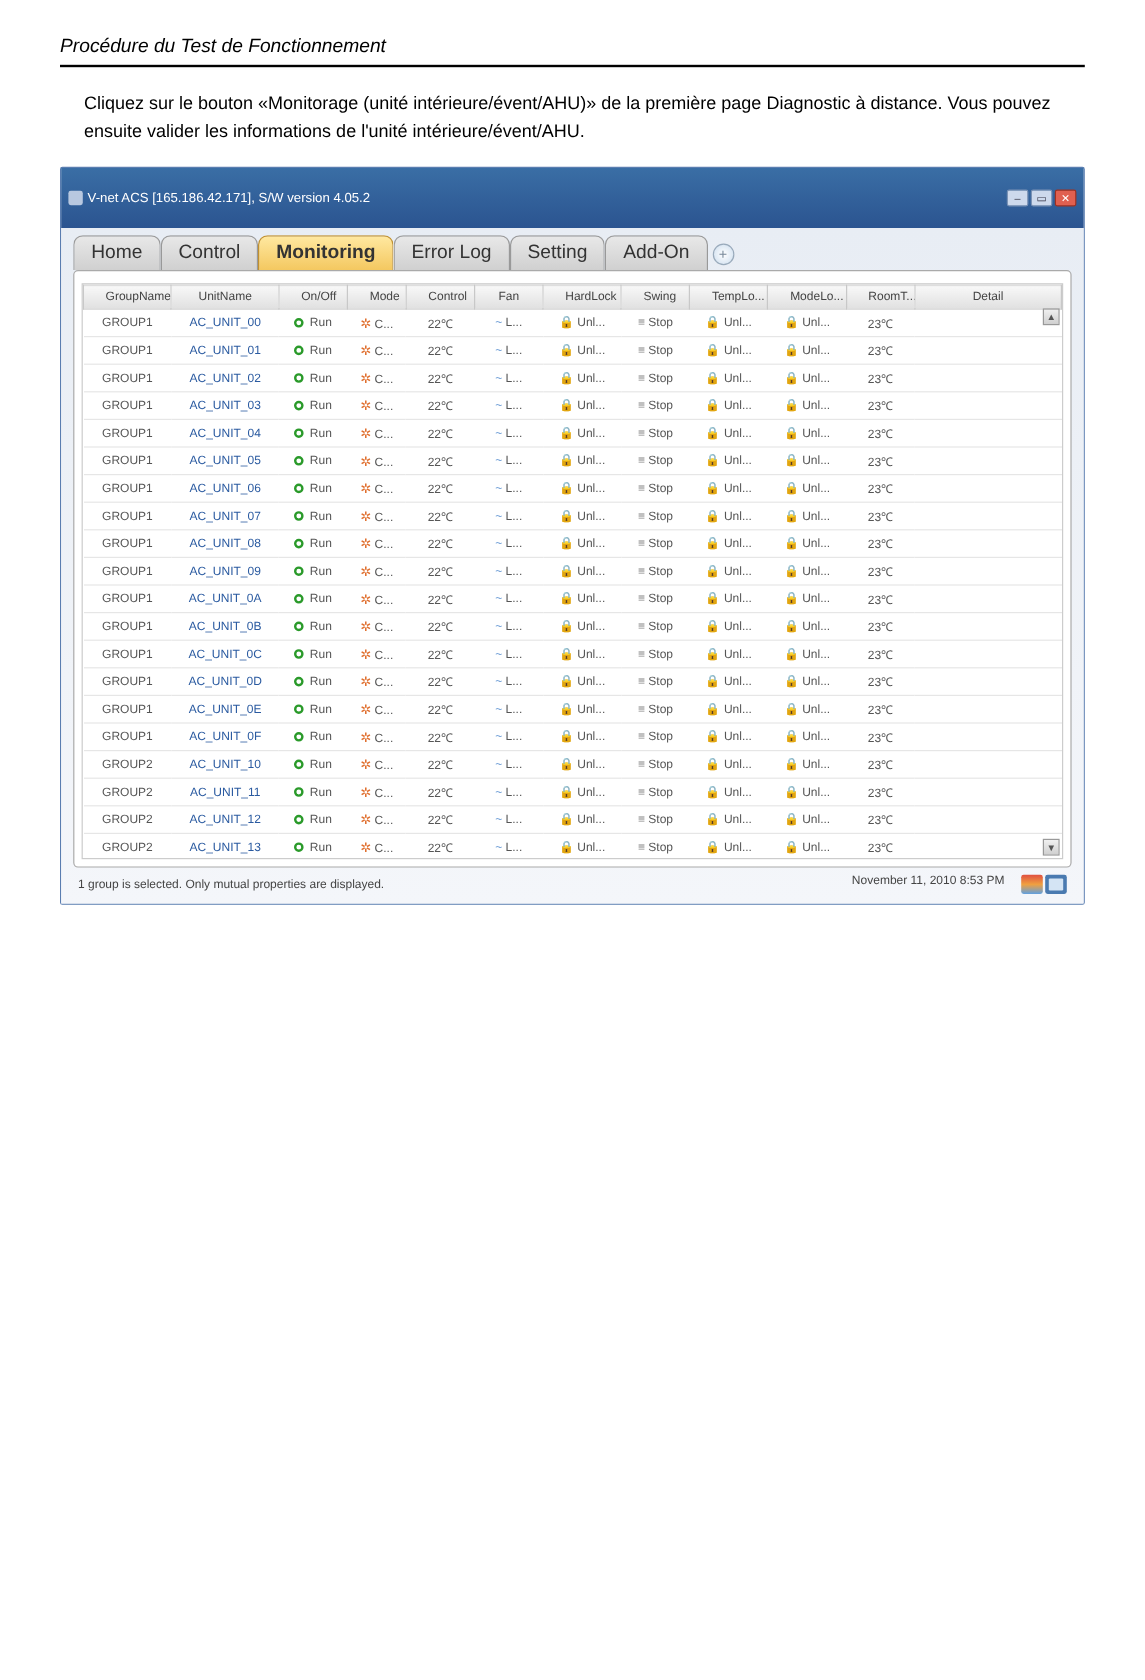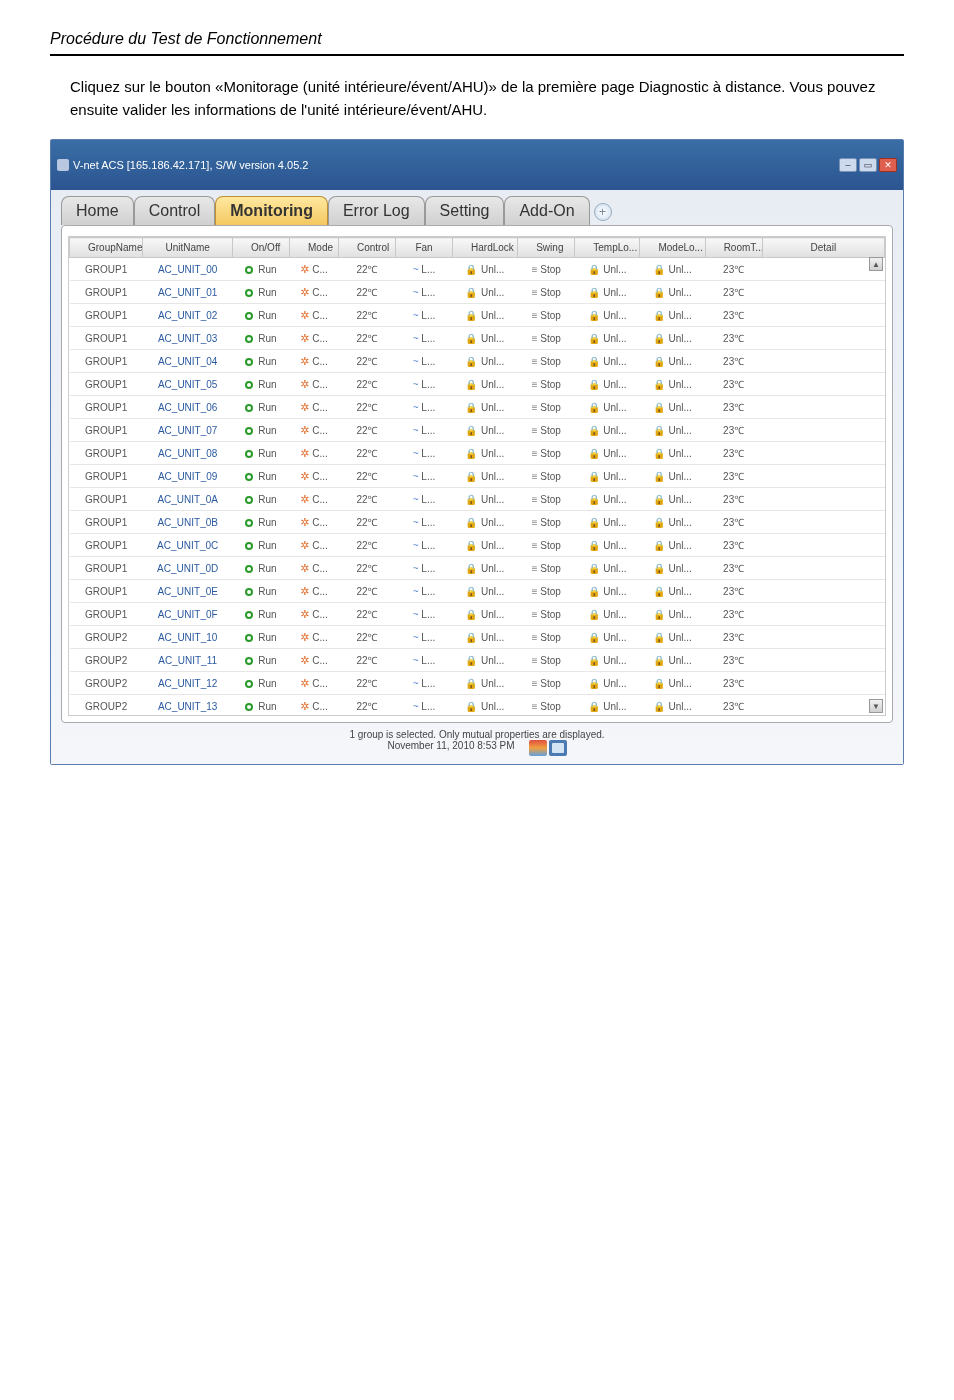--- a/index.html
+++ b/index.html
@@ -28,21 +28,21 @@
 tbody td { border-bottom: 1px solid #e6e6e6; padding: 4px 3px; text-align: center; white-space: nowrap; overflow: hidden; color: #555; }
 tbody td.unitname { color: #2a5aa0; text-align: center; }
 .icon-run { display: inline-block; width: 8px; height: 8px; border-radius: 50%; border: 2px solid #2a9a2a; margin-right: 2px; vertical-align: middle; }
 .icon-mode { color: #e07030; font-size: 11px; }
 .icon-fan { color: #5a90d0; }
 .icon-lock { color: #888; }
 .icon-swing { color: #888; }
 .scroll-arrow { position: absolute; right: 2px; width: 14px; height: 14px; background: linear-gradient(#f0f0f0, #d0d0d0); border: 1px solid #999; font-size: 8px; display: flex; align-items: center; justify-content: center; color: #555; }
 .scroll-arrow.up { top: 20px; }
 .scroll-arrow.down { bottom: 2px; }
-.statusbar { display: flex; justify-content: space-between; align-items: center; padding: 6px 10px 4px; font-size: 10px; color: #444; flex-direction: column; }
+.statusbar { display: flex; justify-content: space-between; align-items: center; padding: 6px 10px 4px; font-size: 10px; color: #444; }
 .status-right { display: flex; align-items: flex-start; gap: 14px; }
 .status-icons { display: flex; gap: 2px; }
 .sicon { width: 18px; height: 16px; display: inline-block; }
 .sicon.a { background: linear-gradient(#e05040, #f0a040 50%, #60a0e0); border-radius: 2px; }
 .sicon.b { background: #4a7ab0; border-radius: 2px; position: relative; }
 .sicon.b::after { content: ""; position: absolute; inset: 3px; background: #d4e4f4; border-radius: 1px; }
 </style>
 </head>
 <body>
 

